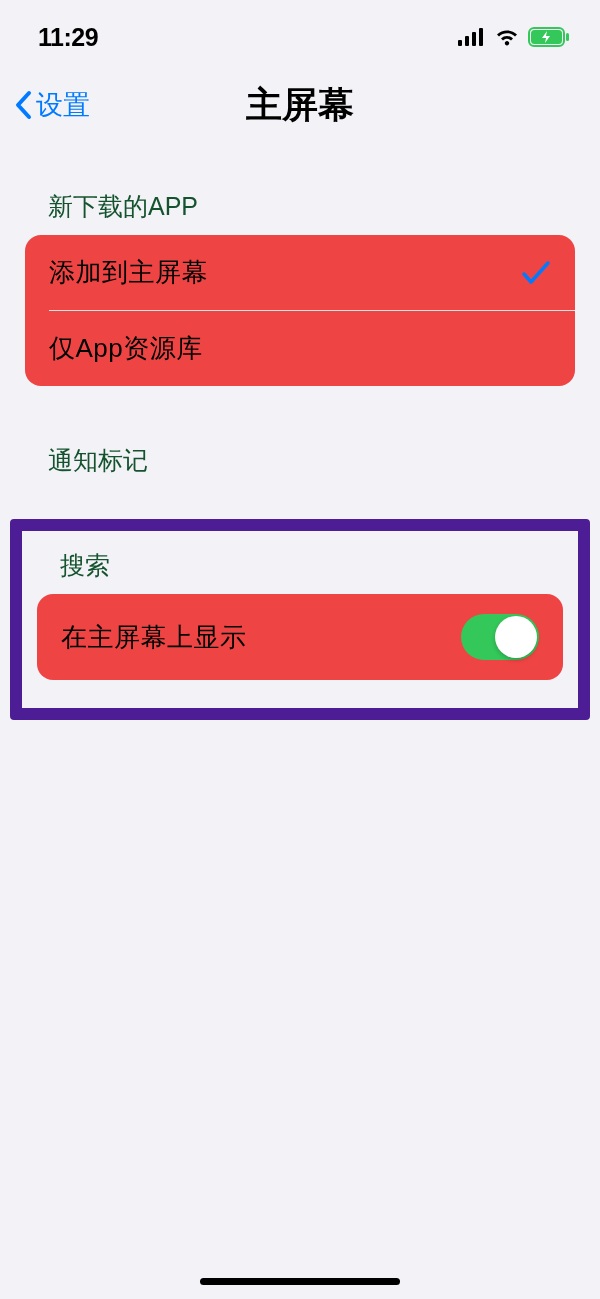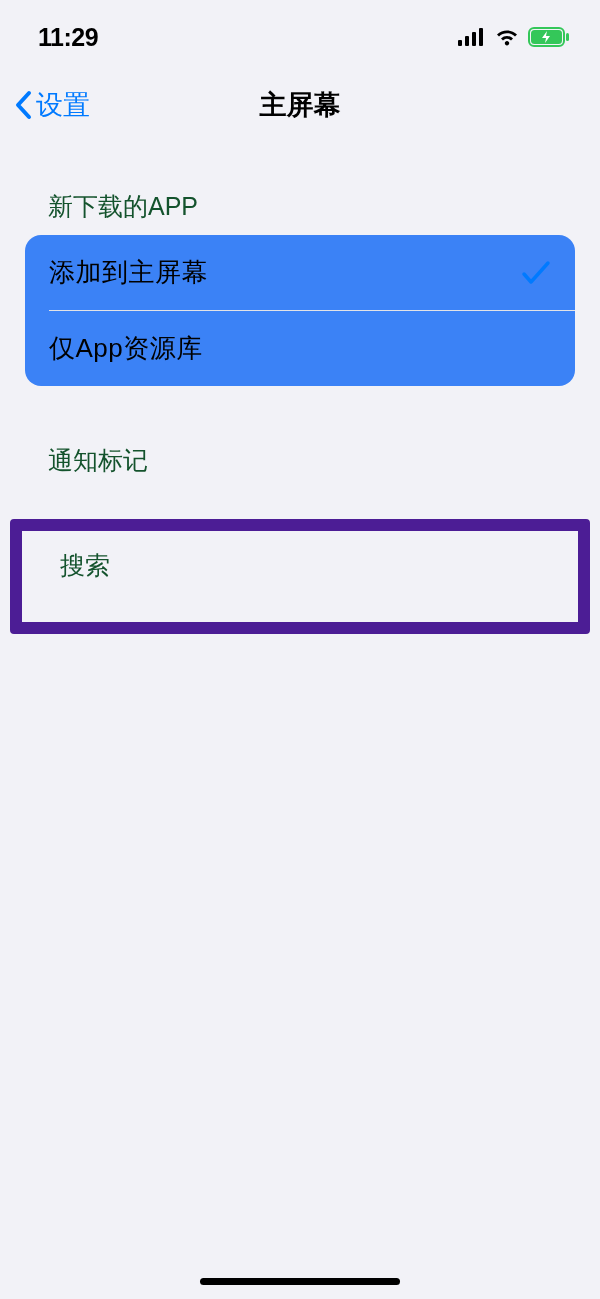--- a/index.html
+++ b/index.html
@@ -41,36 +41,36 @@
       align-items: center;
       color: #007aff;
       font-size: 27px;
       position: absolute;
       left: 14px;
     }
     .back-chevron {
       margin-right: 4px;
     }
     .nav-title {
-      font-size: 27px;
+      font-size: 36px;
       font-weight: 600;
       position: absolute;
       left: 50%;
       transform: translateX(-50%);
     }
     .content {
       padding: 50px 0 0 0;
     }
     .section-header {
       font-size: 25px;
       color: #14532d;
       padding: 0 32px 12px 48px;
     }
     .list {
-      background: #3b82f6;
+      background: #ef4444;
       border-radius: 16px;
       margin: 0 25px;
       overflow: hidden;
     }
     .row {
       display: flex;
       align-items: center;
       justify-content: space-between;
       padding: 20px 24px 20px 24px;
       min-height: 68px;
@@ -180,17 +180,25 @@
   </div>
 
   <div class="section-spacing"></div>
 
   <div class="section-header">通知标记</div>
 
   <div class="section-spacing-sm"></div>
 
   <div class="highlight-box">
     <div class="section-header">搜索</div>
+    <div class="list">
+      <div class="row">
+        <span class="row-label">在主屏幕上显示</span>
+        <div class="toggle toggle-on">
+          <div class="toggle-knob"></div>
+        </div>
+      </div>
+    </div>
   </div>
 
 </div>
 
 <div class="home-indicator"></div>
 
 </body></html>

